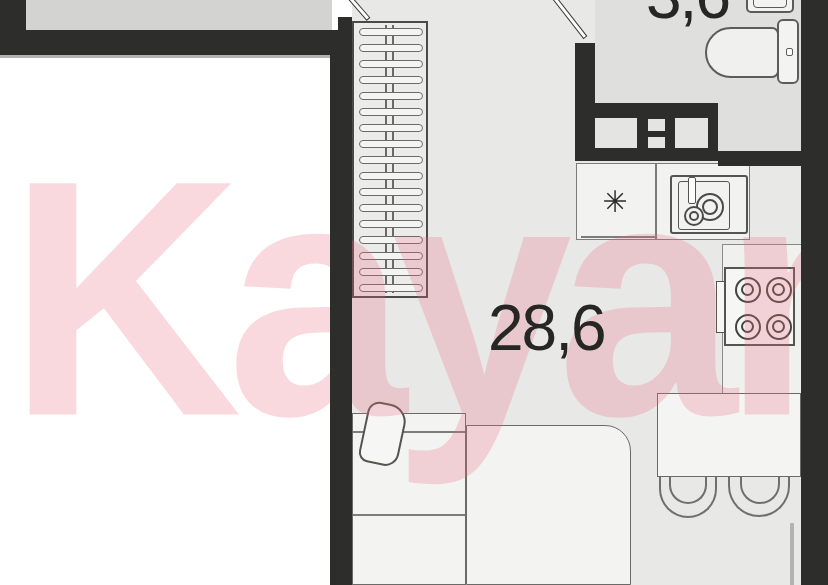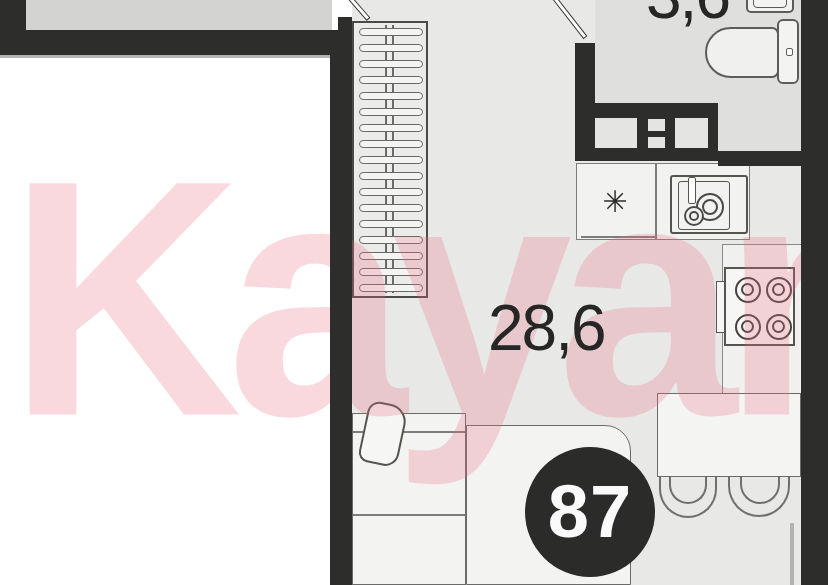--- a/index.html
+++ b/index.html
@@ -187,17 +187,14 @@
   <div class="wall w-shaft"></div>
   <div class="shaft-cell sc-left"></div>
   <div class="shaft-cell sc-midtop"></div>
   <div class="shaft-cell sc-midbot"></div>
   <div class="shaft-cell sc-right"></div>
   <div class="wall w-band-right"></div>
   <div class="wall w-right"></div>
 
   <div class="lbl lbl-living">28,6</div>
   <div class="lbl lbl-bath">3,6</div>
-  <div class="badge">
-    <span>87</span>
-  </div>
 
 </div>
 
 </body></html>

